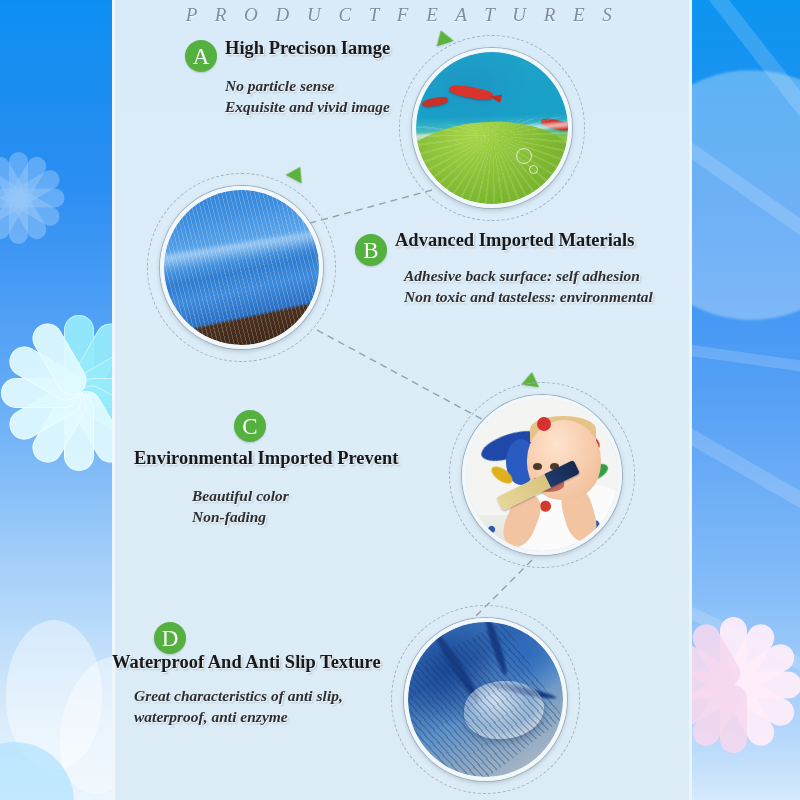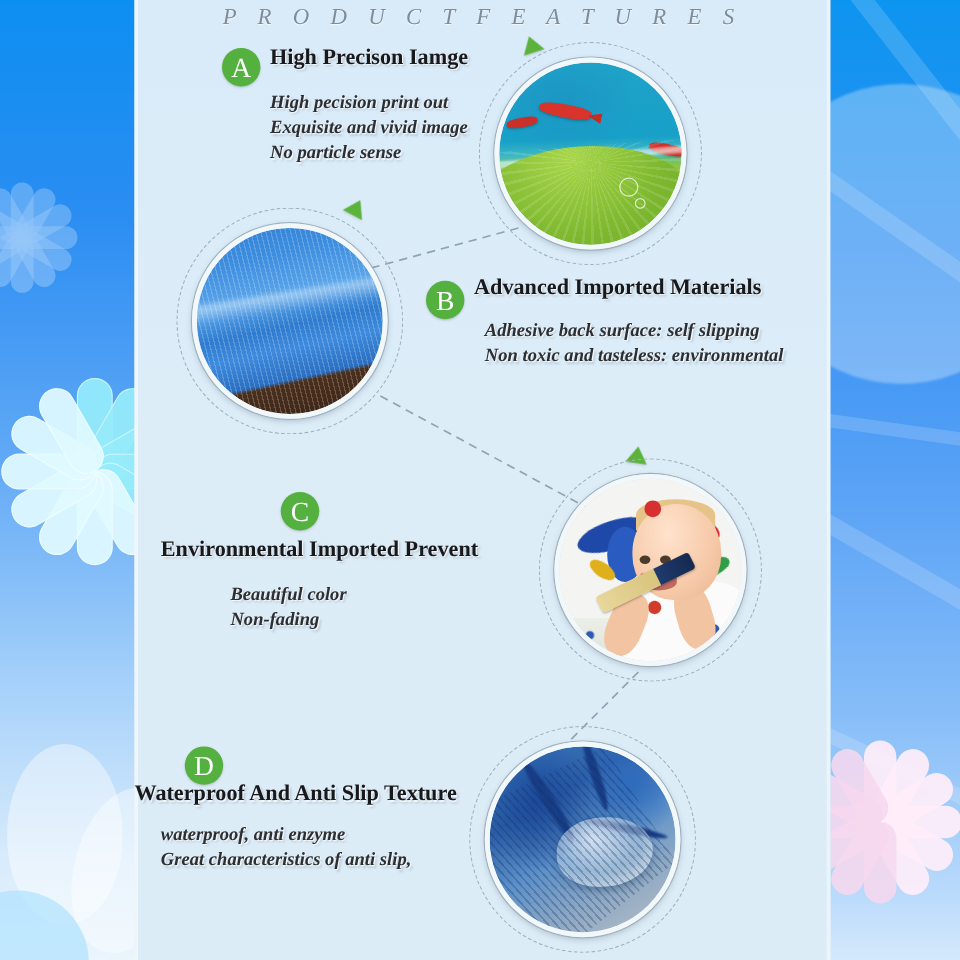--- a/index.html
+++ b/index.html
@@ -320,23 +320,22 @@
       <div class="tri" style="left:322px; top:30px; transform:rotate(-18deg);"></div>
       <div class="tri" style="left:176px; top:166px; transform:rotate(28deg);"></div>
       <div class="tri" style="left:410px; top:372px; transform:rotate(8deg);"></div>
       <div class="tri" style="left:312px; top:682px; transform:rotate(12deg);"></div>
     </div>
 
     <div class="feature">
       <div class="badge" style="left:73px; top:40px;">A</div>
       <div class="head" style="left:113px; top:38px;">High Precison Iamge</div>
       <div class="body-lines" style="left:113px; top:76px;">
-        <div>High pecision print out</div>
+        <div>No particle sense</div>
         <div>Exquisite and vivid image</div>
-        <div>No particle sense</div>
       </div>
     </div>
 
     <div class="photo-wrap" style="left:300px; top:48px; width:160px; height:160px;">
       <div class="dashring"></div>
       <div class="photo">
         <div class="photo-inner">
           <div class="img-a">
             <div class="koi koi2"></div>
             <div class="koi koi1"></div>
@@ -358,21 +357,21 @@
               <div class="fold"></div>
             </div>
         </div>
       </div>
     </div>
 
     <div class="feature">
       <div class="badge" style="left:243px; top:234px;">B</div>
       <div class="head" style="left:283px; top:230px;">Advanced Imported Materials</div>
       <div class="body-lines" style="left:292px; top:266px;">
-        <div>Adhesive back surface: self slipping</div>
+        <div>Adhesive back surface: self adhesion</div>
         <div>Non toxic and tasteless: environmental</div>
       </div>
     </div>
 
     <div class="feature">
       <div class="badge" style="left:122px; top:410px;">C</div>
       <div class="head" style="left:22px; top:448px;">Environmental Imported Prevent</div>
       <div class="body-lines" style="left:80px; top:486px;">
         <div>Beautiful color</div>
         <div>Non-fading</div>
@@ -403,22 +402,22 @@
             <div class="c-brush"></div>
           </div>
         </div>
       </div>
     </div>
 
     <div class="feature">
       <div class="badge" style="left:42px; top:622px;">D</div>
       <div class="head" style="left:0px; top:652px;">Waterproof And Anti Slip Texture</div>
       <div class="body-lines" style="left:22px; top:686px;">
+        <div>Great characteristics of anti slip,</div>
         <div>waterproof, anti enzyme</div>
-        <div>Great characteristics of anti slip,</div>
       </div>
     </div>
 
     <div class="photo-wrap" style="left:292px; top:618px; width:163px; height:163px;">
       <div class="dashring"></div>
       <div class="photo">
         <div class="photo-inner">
           <div class="img-d">
             <div class="vein v1"></div>
             <div class="vein v2"></div>

